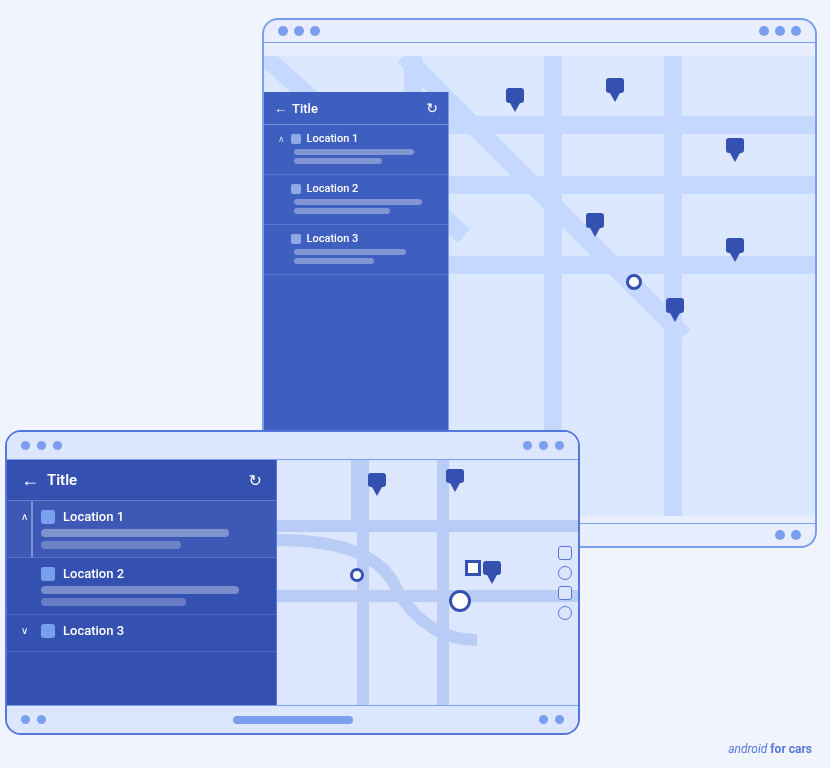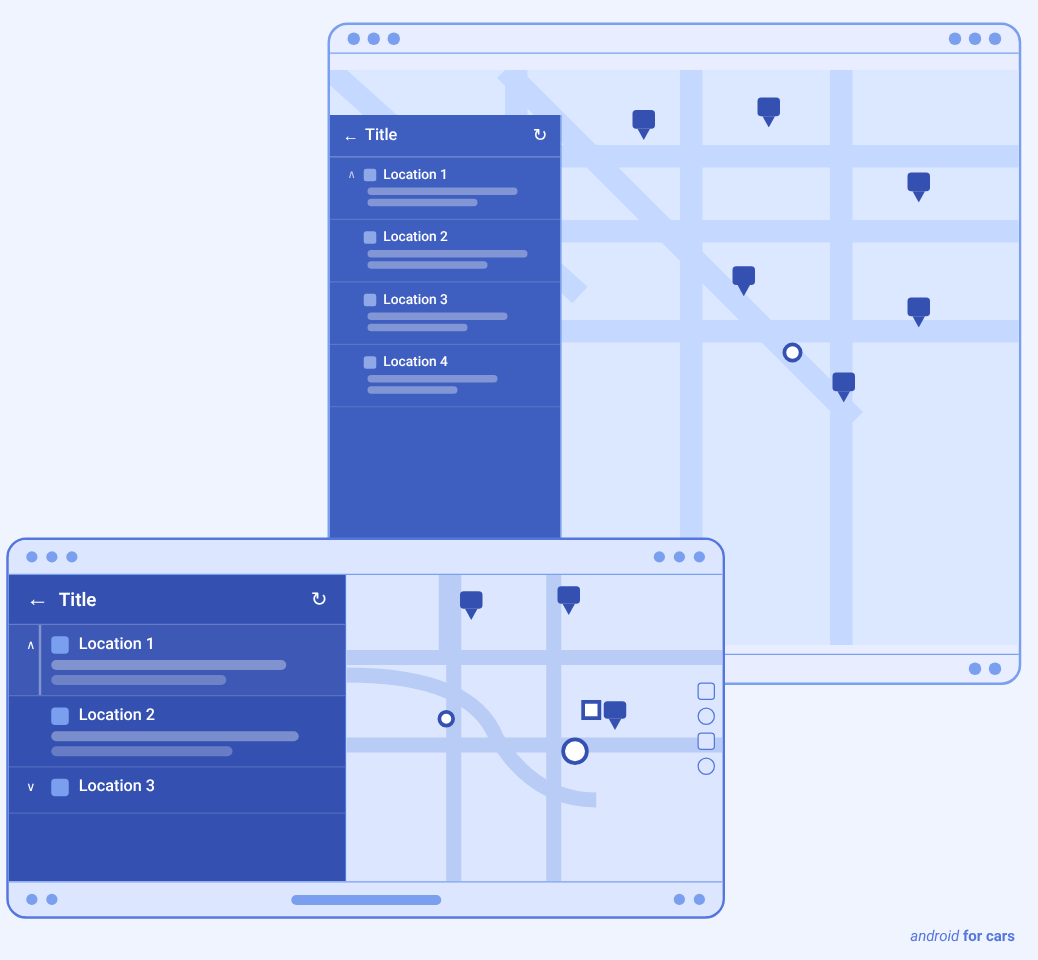--- a/index.html
+++ b/index.html
@@ -450,29 +450,20 @@
         <div class="loc-item">
           <div class="loc-name">
             <span style="font-size:9px;color:rgba(255,255,255,0.0);">∧</span>
             <div class="loc-icon"></div>
             <span>Location 3</span>
           </div>
           <div class="bar" style="width:70%;"></div>
           <div class="bar" style="width:50%;"></div>
         </div>
 
-        <div class="loc-item">
-          <div class="loc-name">
-            <span style="font-size:9px;color:rgba(255,255,255,0.0);">∧</span>
-            <div class="loc-icon"></div>
-            <span>Location 4</span>
-          </div>
-          <div class="bar" style="width:65%;"></div>
-          <div class="bar" style="width:45%;"></div>
-        </div>
 
       </div>
     </div>
   </div>
 
   <div class="bottom-bar">
     <div class="dot-group">
       <div class="dot"></div>
       <div class="dot"></div>
     </div>

